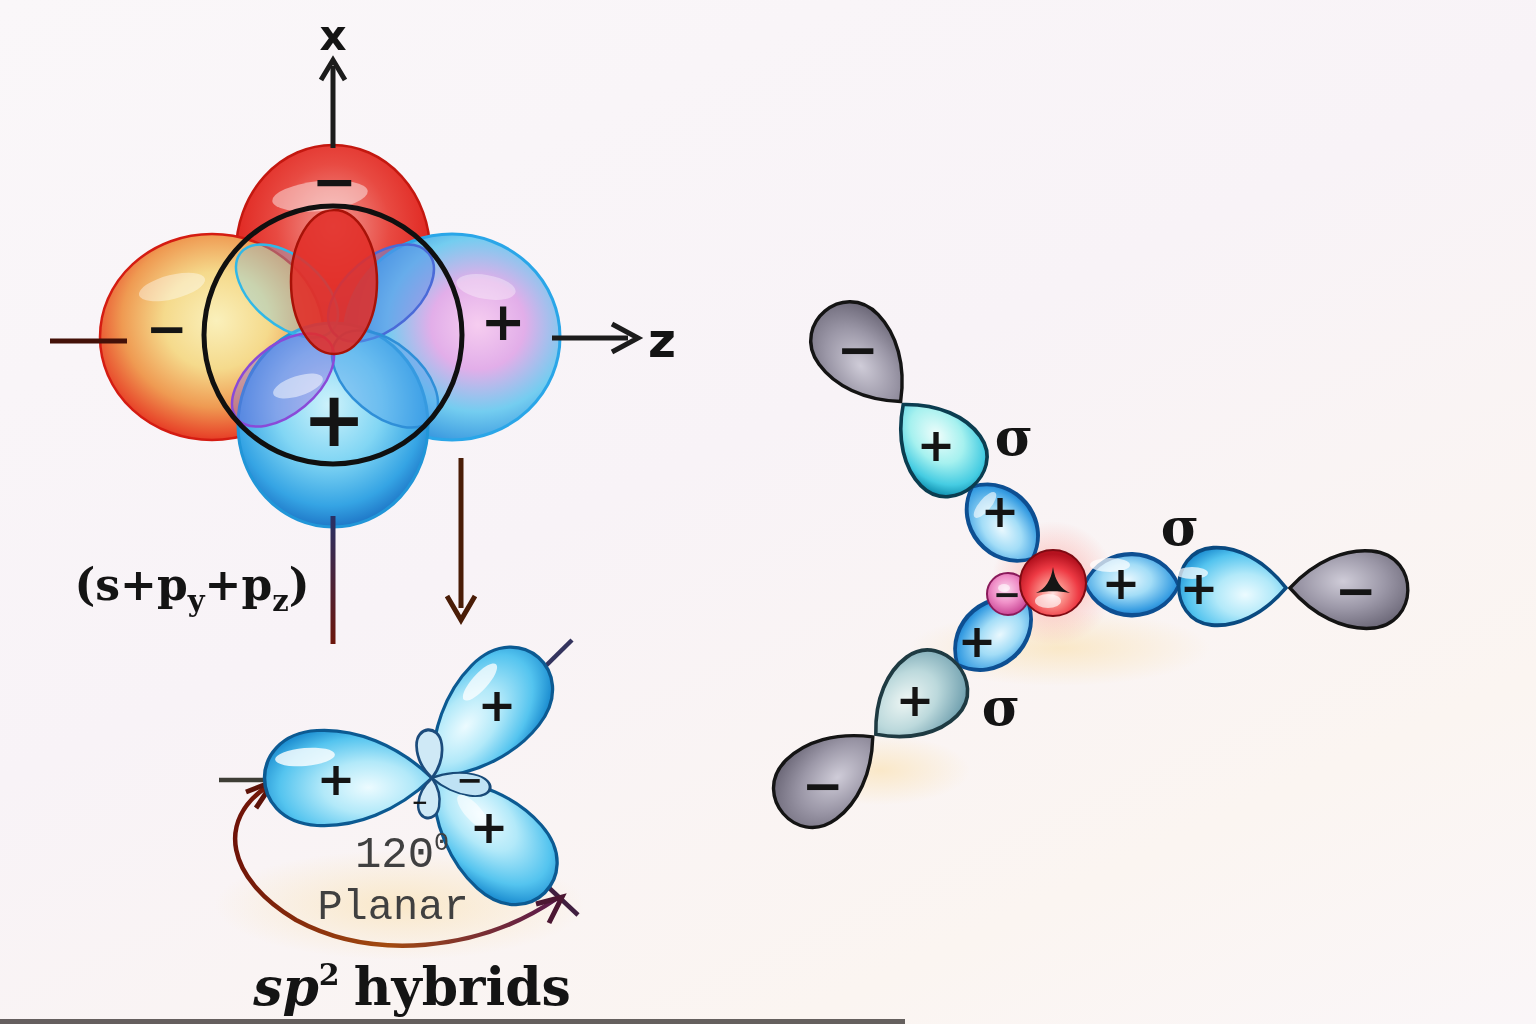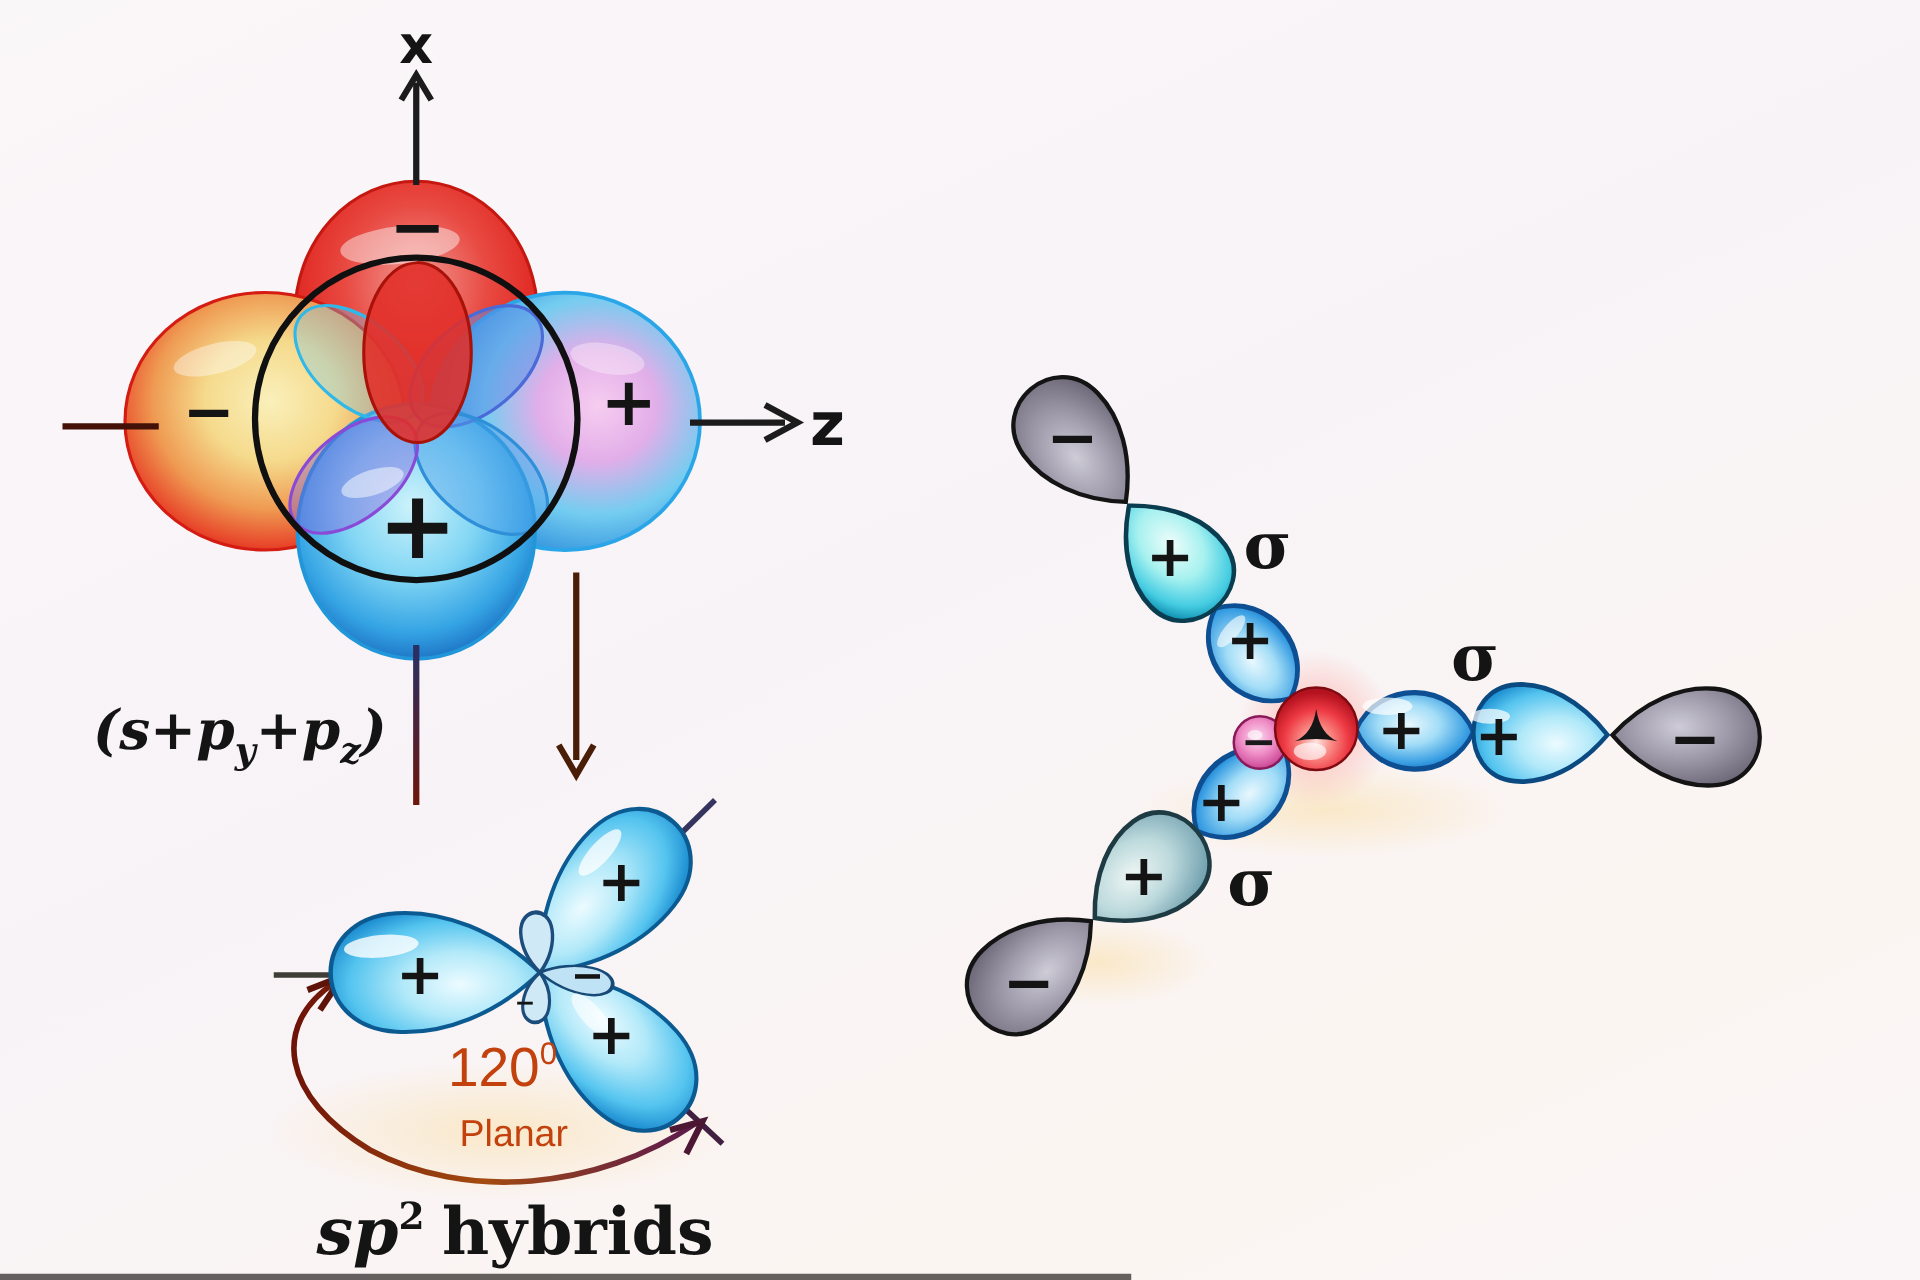--- a/index.html
+++ b/index.html
@@ -8,25 +8,25 @@
     background:linear-gradient(155deg,#faf7f9 0%,#f8f3f7 45%,#fbf5f1 80%,#faf6f8 100%);
     font-family:"DejaVu Sans",sans-serif;
   }
   .stage{position:relative;width:1536px;height:1024px;overflow:hidden;}
   .stage svg{position:absolute;left:0;top:0;}
   .lbl{
     position:absolute;transform:translate(-50%,-50%);
     color:#141414;line-height:1;white-space:nowrap;
     font-family:"DejaVu Sans",sans-serif;font-weight:700;
   }
-  .sans{font-family:Liberation Sans, sans-serif;font-weight:400;color:#c2410c;}
+  .sans{font-family:Liberation Mono, monospace;font-weight:400;color:#404040;}
   .serif{font-family:"DejaVu Serif","Liberation Serif",serif;}
   .it{font-style:italic;}
   .w6{font-weight:600;}
-  .formula{font-family:"DejaVu Serif",serif;font-weight:700;font-style:italic;font-size:44px;}
+  .formula{font-family:"DejaVu Serif",serif;font-weight:700;font-size:44px;}
   .formula .fsub{font-size:29px;vertical-align:-11px;}
   .sup0{font-size:25px;vertical-align:17px;font-weight:400;}
   .sup2{font-size:30px;vertical-align:20px;font-weight:600;}
   .sub3{font-size:30px;vertical-align:-10px;font-weight:600;}
   .capword{margin-left:14px;}
 </style>
 </head>
 <body>
 
 <div class="stage">
@@ -217,21 +217,21 @@
 <div class="lbl w6" style="left:503px;top:322px;font-size:54px;font-weight:600;">+</div>
 <div class="lbl" style="left:334px;top:420px;font-size:76px;font-weight:600;">+</div>
 <div class="lbl formula" style="left:192px;top:589px;"><span>(s+p</span><span class="fsub">y</span><span>+p</span><span class="fsub">z</span><span>)</span></div>
 
 <div class="lbl w6" style="left:336px;top:779px;font-size:46px;font-weight:600;">+</div>
 <div class="lbl w6" style="left:497px;top:705px;font-size:46px;font-weight:600;">+</div>
 <div class="lbl w6" style="left:489px;top:827px;font-size:46px;font-weight:600;">+</div>
 <div class="lbl" style="left:470px;top:780px;font-size:32px;">−</div>
 <div class="lbl" style="left:420px;top:802px;font-size:20px;">−</div>
 <div class="lbl sans" style="left:402px;top:854px;font-size:44px;"><span>120</span><span class="sup0">0</span></div>
-<div class="lbl sans" style="left:411px;top:908px;font-size:30px;">Planar</div>
+<div class="lbl sans" style="left:393px;top:908px;font-size:42px;">Planar</div>
 <div class="lbl serif" style="left:412px;top:986px;font-size:52px;font-weight:600;"><span class="it">sp</span><span class="sup2">2</span><span class="capword">hybrids</span></div>
 
 <div class="lbl serif" style="left:1014px;top:437px;font-size:52px;">σ</div>
 <div class="lbl serif" style="left:1180px;top:527px;font-size:52px;">σ</div>
 <div class="lbl serif" style="left:1001px;top:707px;font-size:52px;">σ</div>
 
 <div class="lbl w6" style="left:1000px;top:511px;font-size:46px;font-weight:600;">+</div>
 <div class="lbl w6" style="left:936px;top:445px;font-size:46px;font-weight:600;">+</div>
 <div class="lbl" style="left:858px;top:350px;font-size:50px;">−</div>
 

